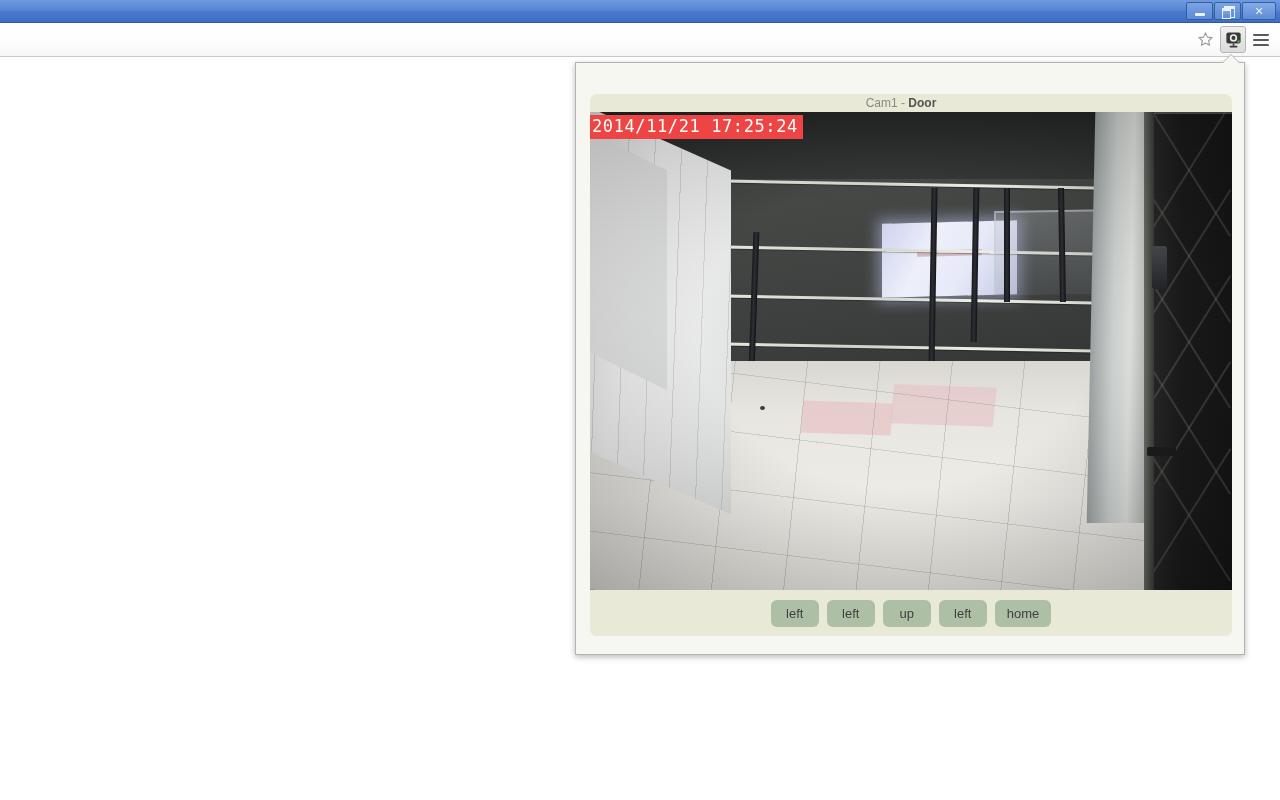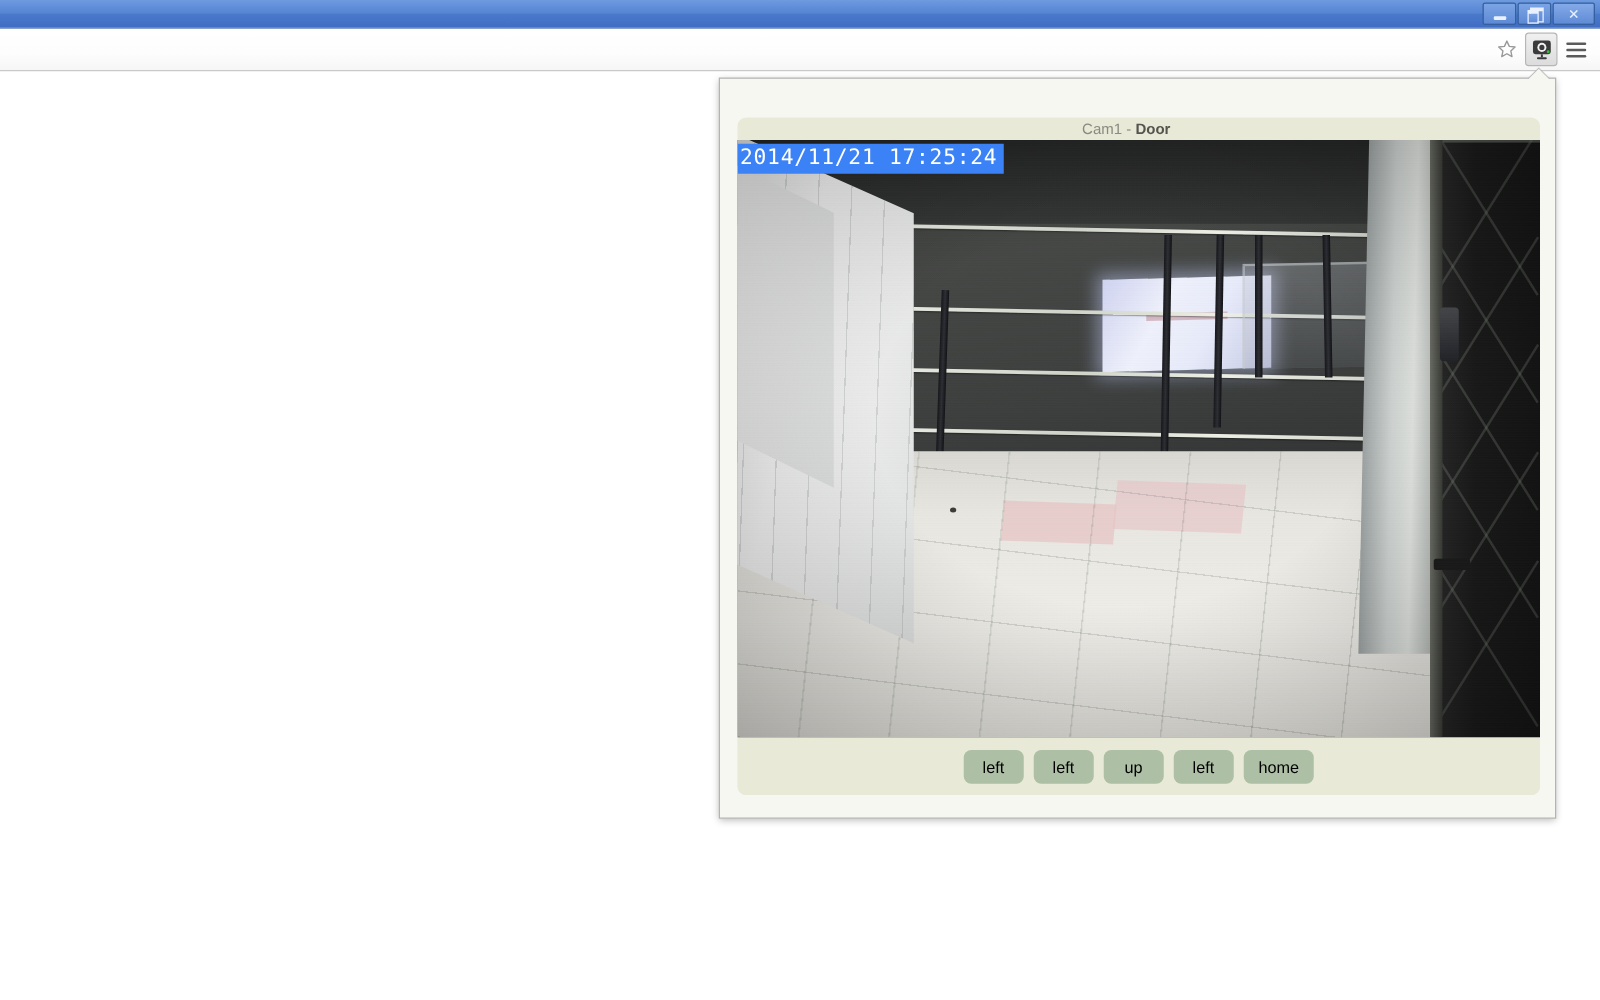--- a/index.html
+++ b/index.html
@@ -236,33 +236,33 @@
     position:absolute; inset:0;
     background:radial-gradient(ellipse at 48% 46%, rgba(0,0,0,0) 42%, rgba(0,0,0,.30) 100%);
   }
   .noise {
     position:absolute; inset:0; opacity:.14;
     background-image:repeating-linear-gradient(0deg, rgba(255,255,255,.06) 0 1px, rgba(0,0,0,.05) 1px 2px);
   }
 
   .timestamp {
     position:absolute; left:0; top:3px; z-index:5;
-    background:#3b82f6; color:#ffffff;
+    background:#ef4444; color:#ffffff;
     font-family:"DejaVu Sans Mono","Liberation Mono", monospace;
     font-size:17px; line-height:21px; letter-spacing:.6px;
     padding:1px 5px 2px 2px; white-space:nowrap;
   }
 
   .cam-controls {
     position:absolute; left:0; bottom:0; width:642px; height:46px;
     display:flex; align-items:center; justify-content:center; gap:8px;
     background:#e9e9d8;
   }
   .ctl-btn {
-    background:#adbfa5; color:#000000;
+    background:#adbfa5; color:#404040;
     border:none; border-radius:6px;
     font-size:13px; font-family:"Liberation Sans", sans-serif;
     padding:6px 12px; min-width:48px; cursor:pointer;
   }
 </style>
 </head>
 <body>
 
 <div class="browser-window">
 

